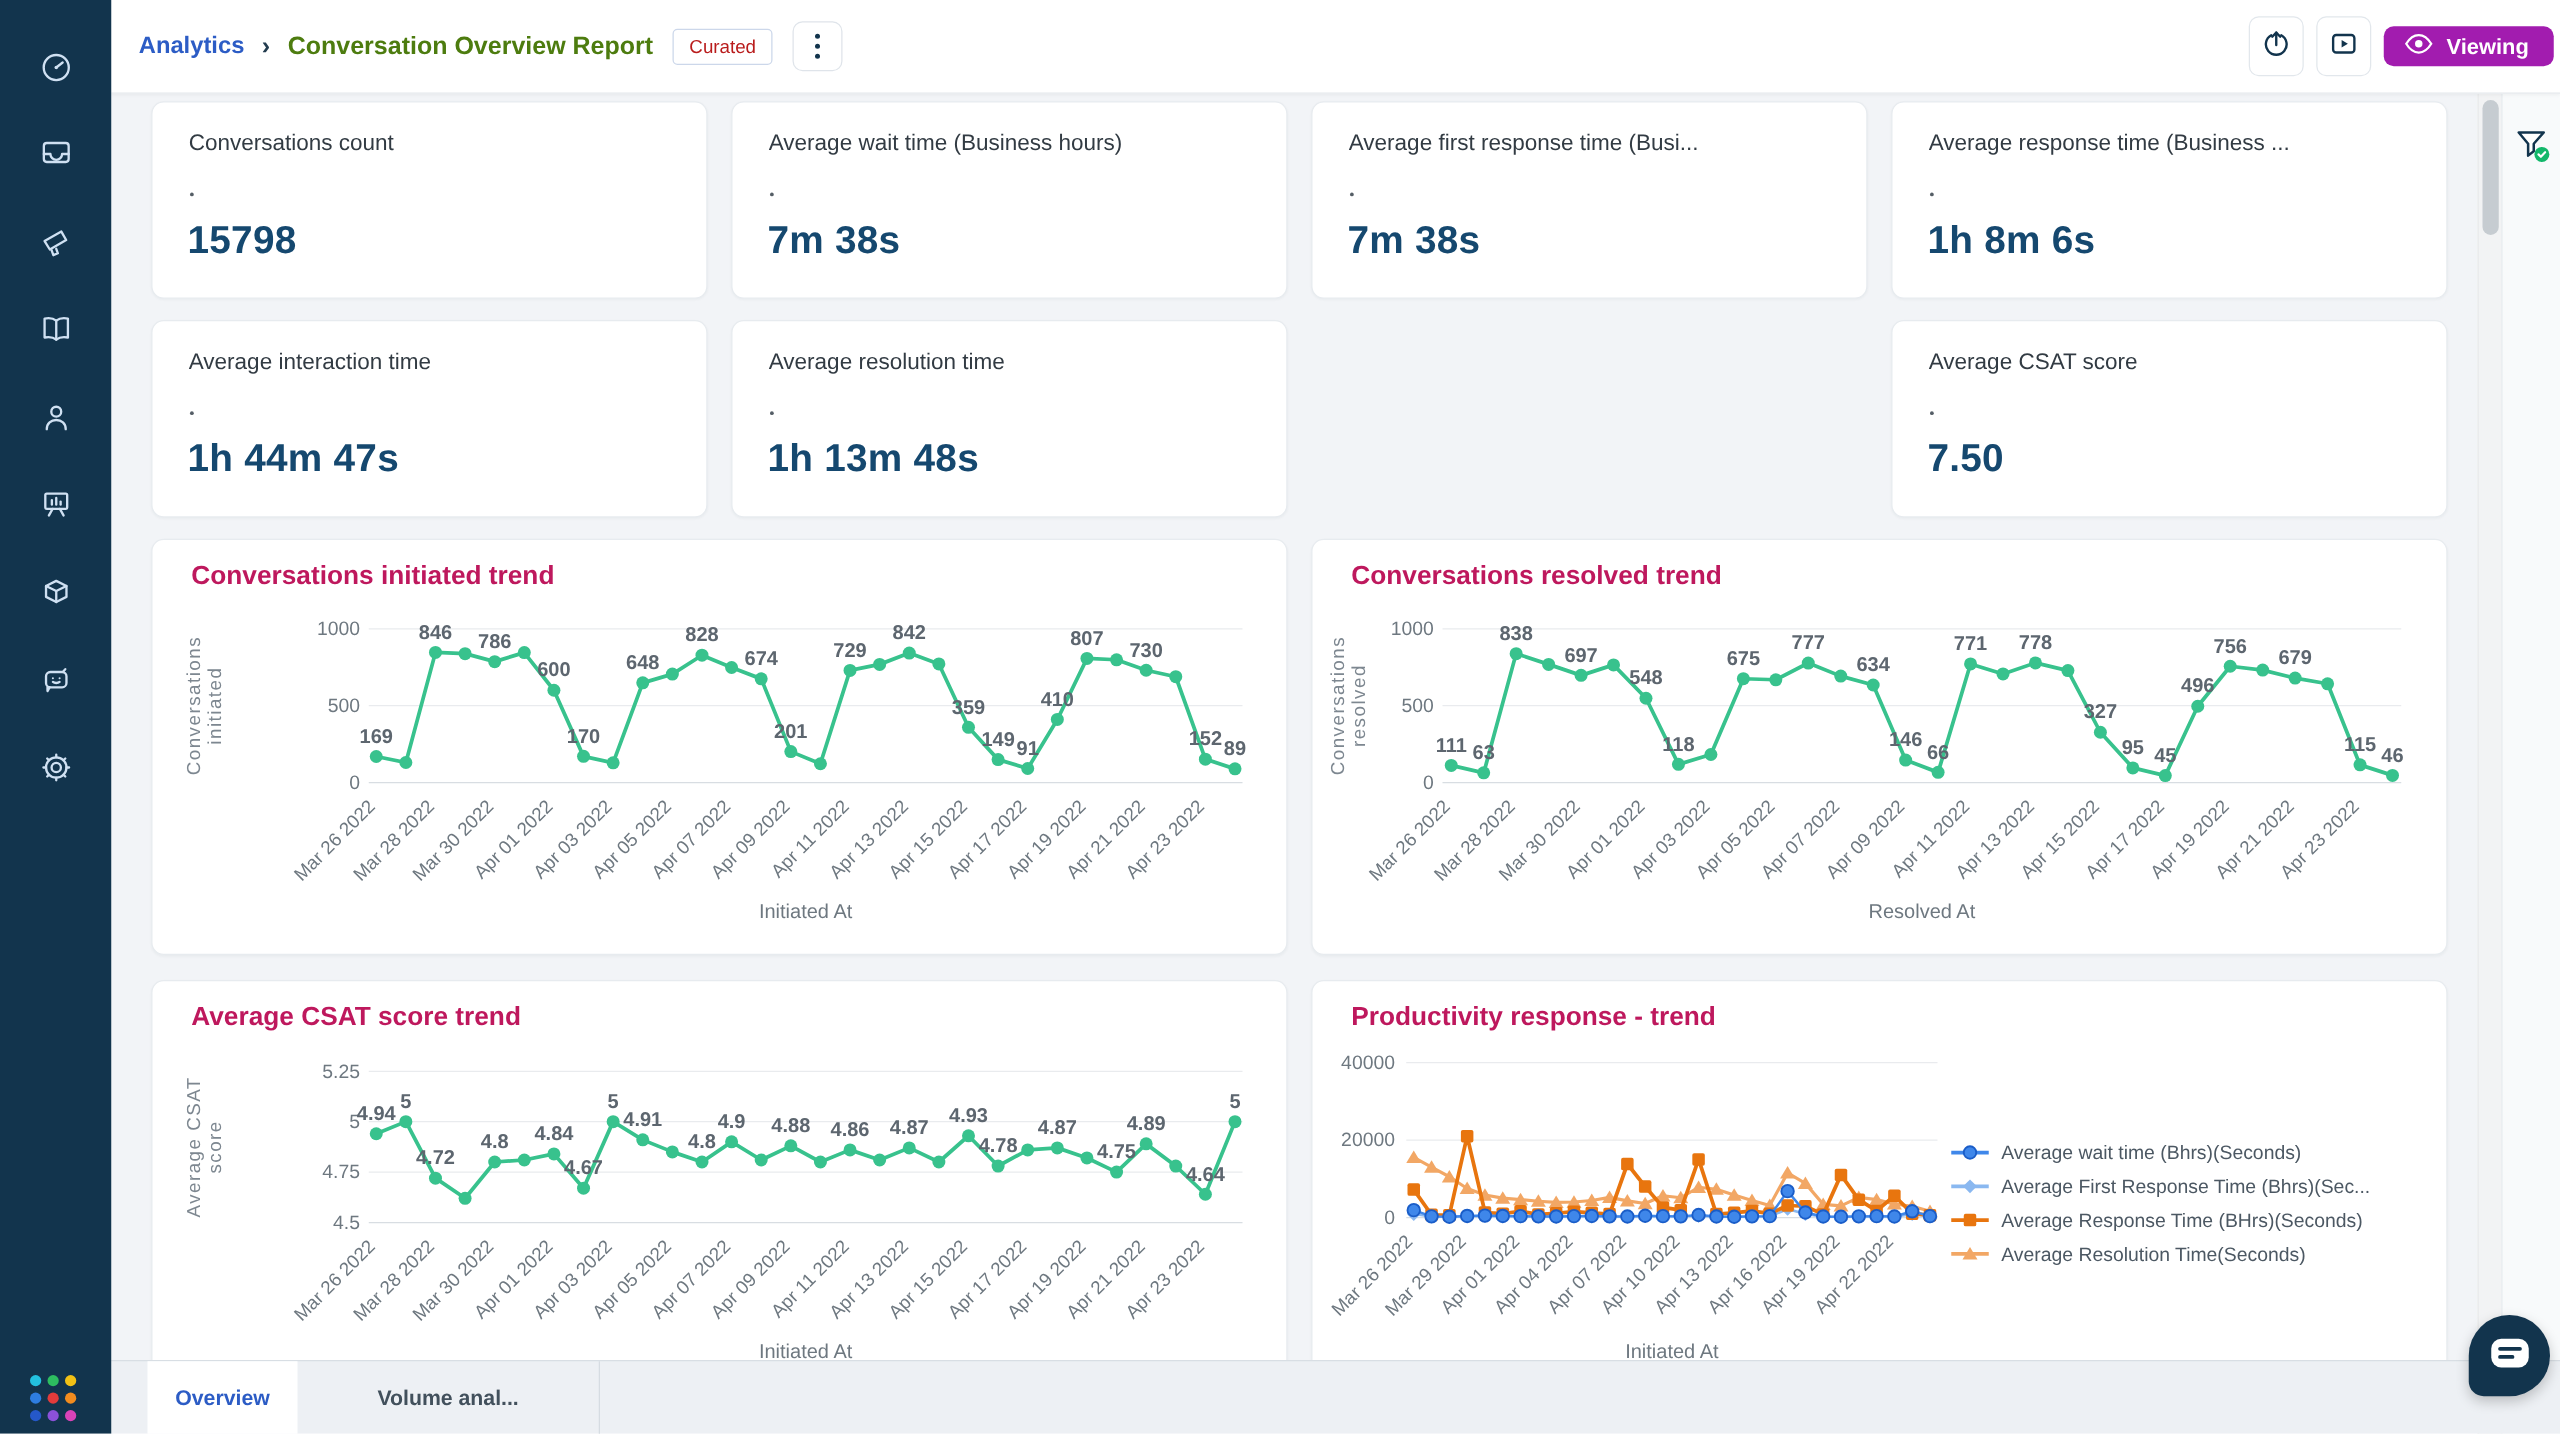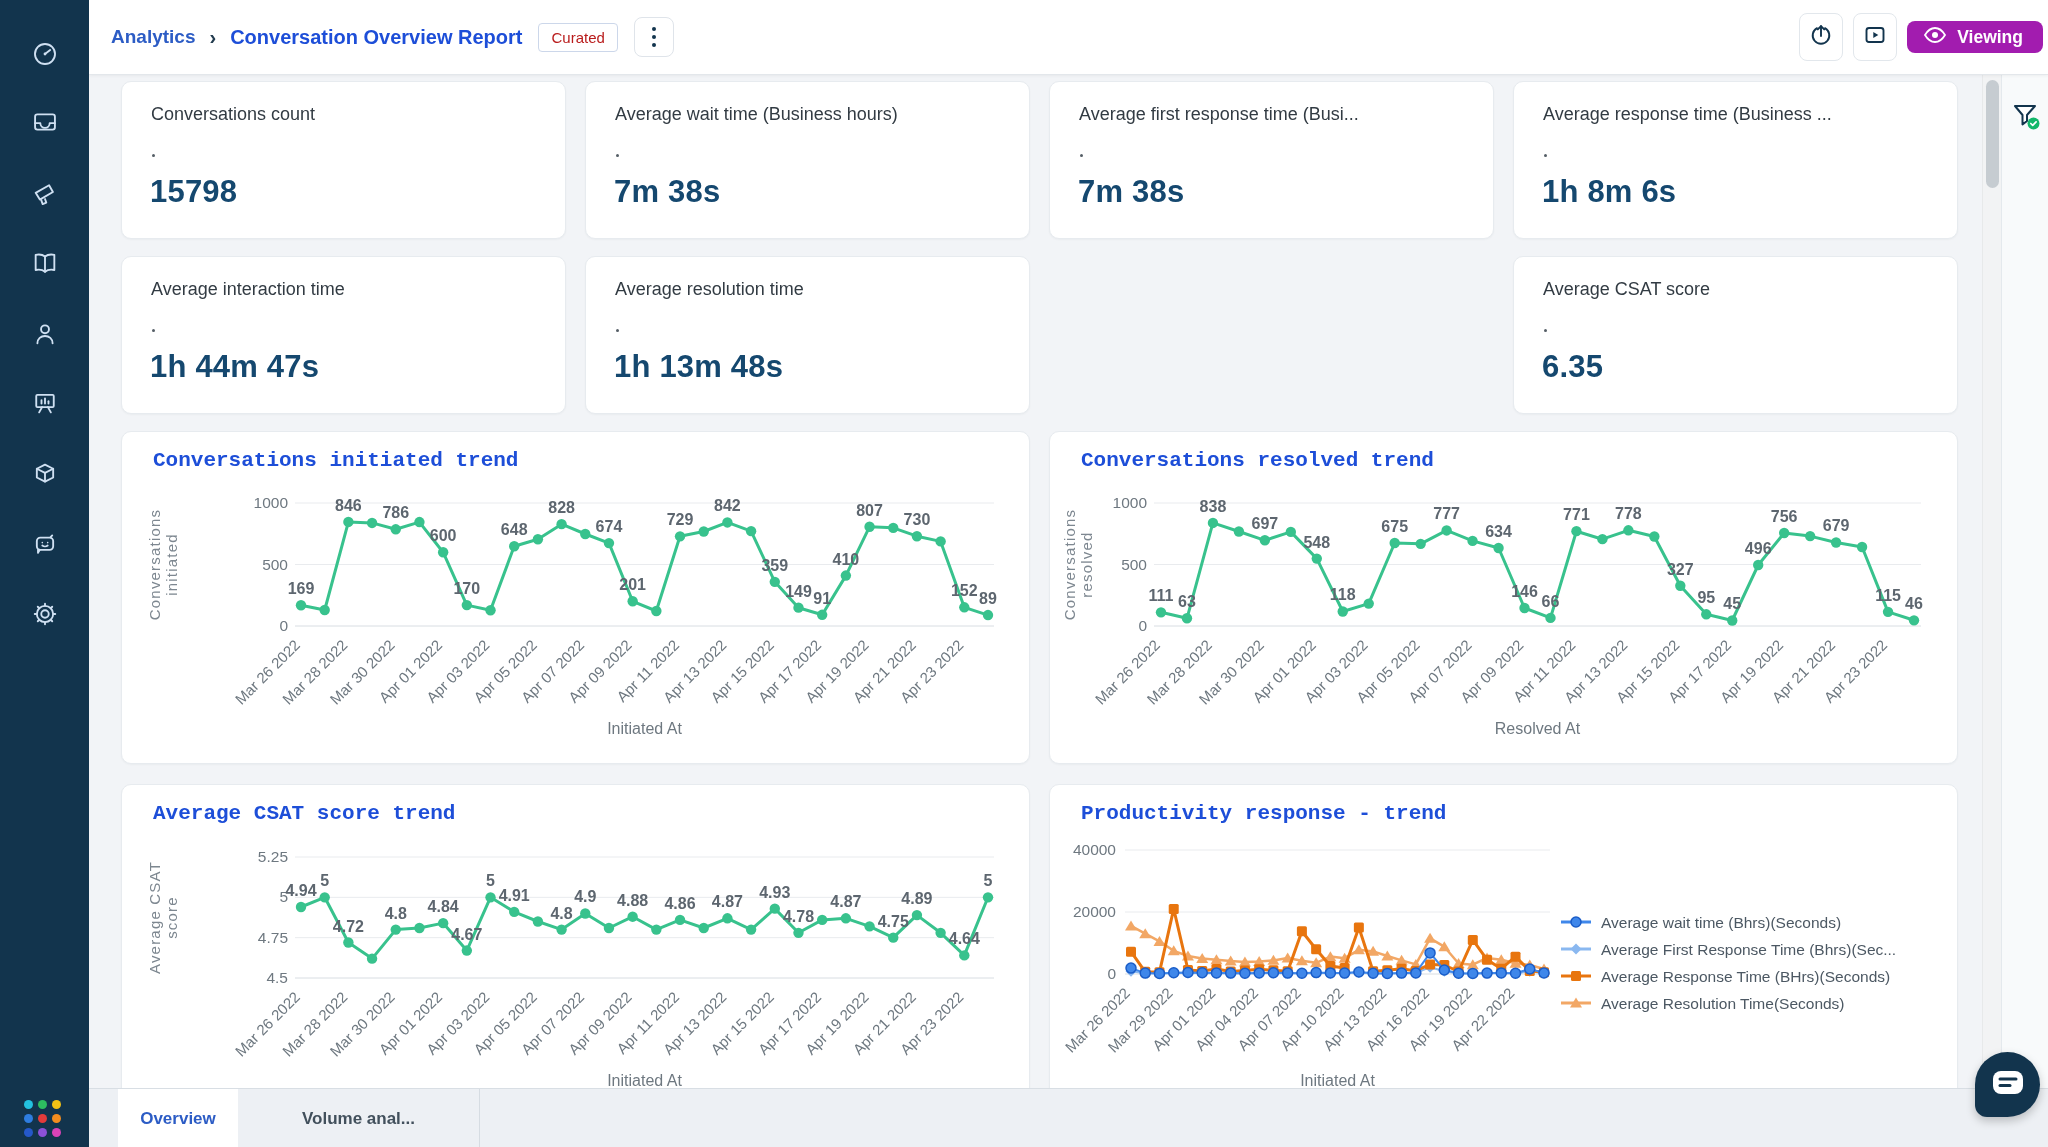--- a/index.html
+++ b/index.html
@@ -13,21 +13,21 @@
   .side-icon svg { stroke:#cfe0f2; fill:none; stroke-width:1.6; stroke-linecap:round; stroke-linejoin:round; }
   .appgrid { position:absolute; left:24px; top:1100px; width:42px; display:grid; grid-template-columns:repeat(3,14px); grid-auto-rows:14px; }
   .appgrid i { width:9px; height:9px; border-radius:50%; display:block; }
 
   
   .header { position:absolute; left:89px; top:0; right:0; height:75px; background:#fff;
     border-bottom:1px solid #e3e7eb; box-shadow:0 1px 3px rgba(0,0,0,.05); z-index:20;
     display:flex; align-items:center; }
   .crumb { color:#2c5cc5; font-size:19px; font-weight:600; margin-left:22px; cursor:pointer; }
   .crumb-sep { color:#233c4f; font-size:20px; font-weight:700; margin:0 14px; }
-  .page-title { color:#1d4ed8; font-size:20px; font-weight:700; }
+  .page-title { color:#4d7c0f; font-size:20px; font-weight:700; }
   .badge { margin-left:16px; font-size:15px; color:#b91c1c; border:1px solid #ccd7ea; background:#fff;
     border-radius:4px; padding:5px 12px; font-weight:400; }
   .kebab-btn { margin-left:16px; width:40px; height:40px; border:1px solid #dfe4ea; border-radius:8px; background:#fff;
     display:flex; flex-direction:column; align-items:center; justify-content:center; gap:4px; cursor:pointer; }
   .kebab-btn i { width:4px; height:4px; background:#12344d; border-radius:50%; }
   .hright { position:absolute; right:5px; top:13px; display:flex; align-items:center; gap:10px; }
   .icon-btn { width:44px; height:48px; border:1px solid #e2e7ec; border-radius:8px; background:#fff;
     display:flex; align-items:center; justify-content:center; cursor:pointer; }
   .icon-btn svg { stroke:#12344d; fill:none; stroke-width:1.9; stroke-linecap:round; stroke-linejoin:round; }
   .viewing-btn { height:32px; padding:0 20px 0 16px; background:#a21caf; border:none; border-radius:8px;
@@ -35,21 +35,21 @@
     font-family:inherit; }
 
   
   .content { position:absolute; left:89px; top:75px; width:1893px; height:1013px; background:#f2f4f7; overflow:hidden; }
   .card { position:absolute; background:#fff; border:1px solid #e7ebef; border-radius:10px; box-shadow:0 1px 2px rgba(20,40,60,.04); }
   .kpi-card { width:445px; height:158px; }
   .kpi-label { margin:22px 0 0 29px; font-size:18px; color:#323b43; width:390px; white-space:nowrap; overflow:hidden; }
   .kpi-dot { position:absolute; left:30px; top:72px; width:3px; height:3px; border-radius:50%; background:#555e66; }
   .kpi-value { position:absolute; left:28px; top:92px; font-size:31px; font-weight:700; color:#15486f; letter-spacing:.2px; }
   .chart-card { width:909px; height:333px; }
-  .chart-title { position:absolute; left:31px; top:17px; font-size:21px; font-weight:600; color:#1d4ed8;font-family:Liberation Mono, monospace; }
+  .chart-title { position:absolute; left:31px; top:17px; font-size:21px; font-weight:600; color:#be185d; }
   .chart-card svg { position:absolute; left:0; top:0; }
   .chart-card svg text { font-family:"Liberation Sans","DejaVu Sans",sans-serif; }
 
   
   .tabbar { position:absolute; left:89px; right:0; top:1088px; height:59px; background:#edf0f4; border-top:1px solid #d8dee4; z-index:25; }
   .tab { position:absolute; top:0; height:59px; display:flex; align-items:center; justify-content:center;
     font-size:17px; font-weight:700; cursor:pointer; }
   .tab.active { left:29px; width:120px; background:#fff; color:#2c5cc5; }
   .tab.inactive { left:149px; width:242px; color:#42505c; border-right:1px solid #d6dce2; }
 
@@ -217,21 +217,21 @@
       <div class="kpi-value">1h 44m 47s</div>
     </div>
     <div class="card kpi-card" style="left:496px;top:181px">
       <div class="kpi-label">Average resolution time</div>
       <span class="kpi-dot"></span>
       <div class="kpi-value">1h 13m 48s</div>
     </div>
     <div class="card kpi-card" style="left:1424px;top:181px">
       <div class="kpi-label">Average CSAT score</div>
       <span class="kpi-dot"></span>
-      <div class="kpi-value">6.35</div>
+      <div class="kpi-value">7.50</div>
     </div>
 
     <div class="card chart-card" style="left:32px;top:356px">
       <svg id="chart0" width="909" height="333" viewBox="0 0 909 333">
           <line x1="173" y1="194" x2="872" y2="194" stroke="#d8dde2" stroke-width="1"></line>
           <text x="166" y="199" text-anchor="end" fill="#6e7880" font-size="15.5">0</text>
           <line x1="173" y1="132.5" x2="872" y2="132.5" stroke="#e9ebee" stroke-width="1"></line>
           <text x="166" y="137.5" text-anchor="end" fill="#6e7880" font-size="15.5">500</text>
           <line x1="173" y1="71" x2="872" y2="71" stroke="#e9ebee" stroke-width="1"></line>
           <text x="166" y="76" text-anchor="end" fill="#6e7880" font-size="15.5">1000</text>

